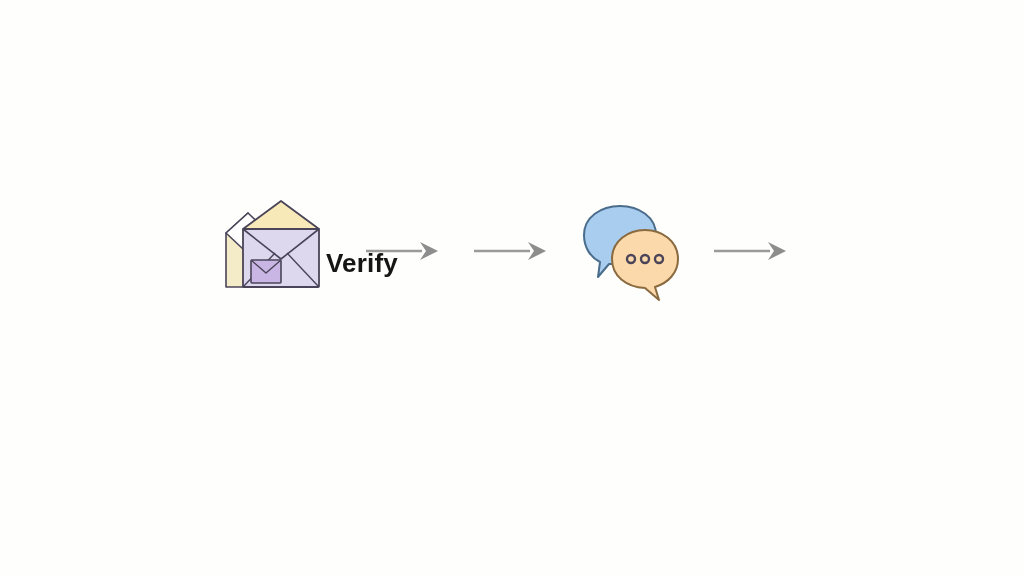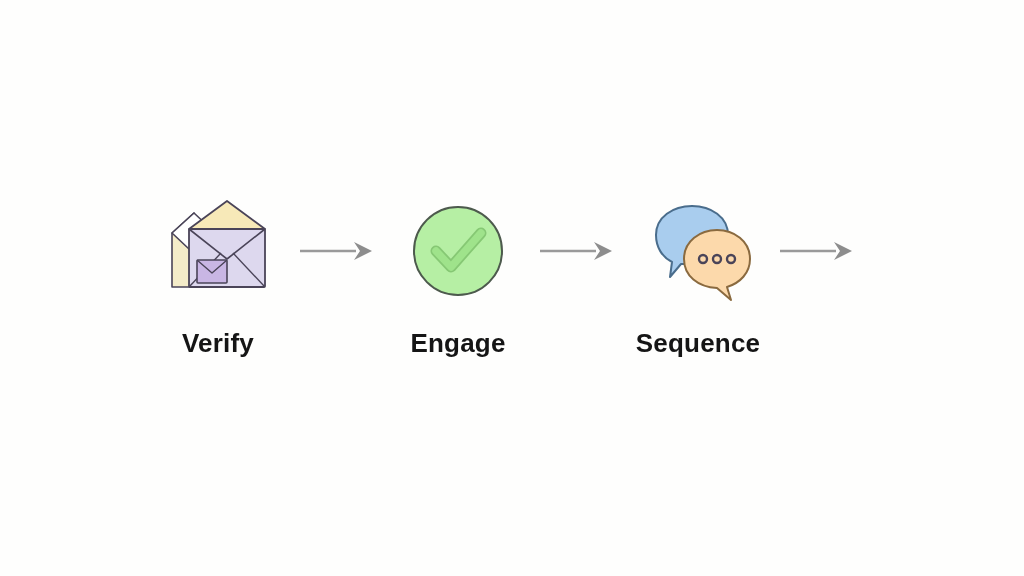--- a/index.html
+++ b/index.html
@@ -29,21 +29,20 @@
     width: 1024px;
     height: 190px;
     display: flex;
     align-items: flex-start;
     justify-content: center;
   }
 
   .flow-step {
     width: 132px;
     display: flex;
-    flex-direction: column;
     align-items: center;
   }
 
   .icon-slot {
     width: 120px;
     height: 110px;
     display: flex;
     align-items: center;
     justify-content: center;
   }
@@ -99,30 +98,20 @@
       <div class="step-label">Verify</div>
     </div>
 
     <div class="arrow-slot">
       <svg width="80" height="22" viewBox="0 0 80 22">
         <line x1="2" y1="11" x2="58" y2="11" stroke="#9a9a9a" stroke-width="2.4"></line>
         <path d="M56 2 L74 11 L56 20 L62 11 Z" fill="#8d8d8d"></path>
       </svg>
     </div>
 
-    <div class="flow-step">
-      <div class="icon-slot">
-        <svg width="98" height="98" viewBox="0 0 98 98">
-          <circle cx="49" cy="49" r="44" fill="#b6efa4" stroke="#4d5a4d" stroke-width="2"></circle>
-          <path d="M27 49 L42 65 L72 31" fill="none" stroke="#5fa84c" stroke-width="11" stroke-linecap="round" stroke-linejoin="round" opacity="0.55"></path>
-          <path d="M27 49 L42 65 L72 31" fill="none" stroke="#9fe38b" stroke-width="7.5" stroke-linecap="round" stroke-linejoin="round"></path>
-        </svg>
-      </div>
-      <div class="step-label">Engage</div>
-    </div>
 
     <div class="arrow-slot">
       <svg width="80" height="22" viewBox="0 0 80 22">
         <line x1="2" y1="11" x2="58" y2="11" stroke="#9a9a9a" stroke-width="2.4"></line>
         <path d="M56 2 L74 11 L56 20 L62 11 Z" fill="#8d8d8d"></path>
       </svg>
     </div>
 
     <div class="flow-step">
       <div class="icon-slot">
@@ -131,21 +120,20 @@
           <path d="M13 34 C13 16 30 5 49 5 C68 5 85 16 85 34 C85 52 68 63 49 63
                    L38 63 L27 76 L29 61 C19 56 13 46 13 34 Z" fill="#a9cdee" stroke="#4a6d8c" stroke-width="2" stroke-linejoin="round"></path>
 
           <path d="M41 58 C41 40 57 29 74 29 C91 29 107 40 107 58 C107 72 97 82 84 86
                    L88 99 L74 87 C55 86 41 75 41 58 Z" fill="#fcd9ab" stroke="#8a6a3f" stroke-width="2" stroke-linejoin="round"></path>
           <circle cx="60" cy="58" r="4" fill="#fcd9ab" stroke="#4a4458" stroke-width="2.4"></circle>
           <circle cx="74" cy="58" r="4" fill="#fcd9ab" stroke="#4a4458" stroke-width="2.4"></circle>
           <circle cx="88" cy="58" r="4" fill="#fcd9ab" stroke="#4a4458" stroke-width="2.4"></circle>
         </svg>
       </div>
-      <div class="step-label">Sequence</div>
     </div>
 
     <div class="arrow-slot">
       <svg width="80" height="22" viewBox="0 0 80 22">
         <line x1="2" y1="11" x2="58" y2="11" stroke="#9a9a9a" stroke-width="2.4"></line>
         <path d="M56 2 L74 11 L56 20 L62 11 Z" fill="#8d8d8d"></path>
       </svg>
     </div>
 
 

